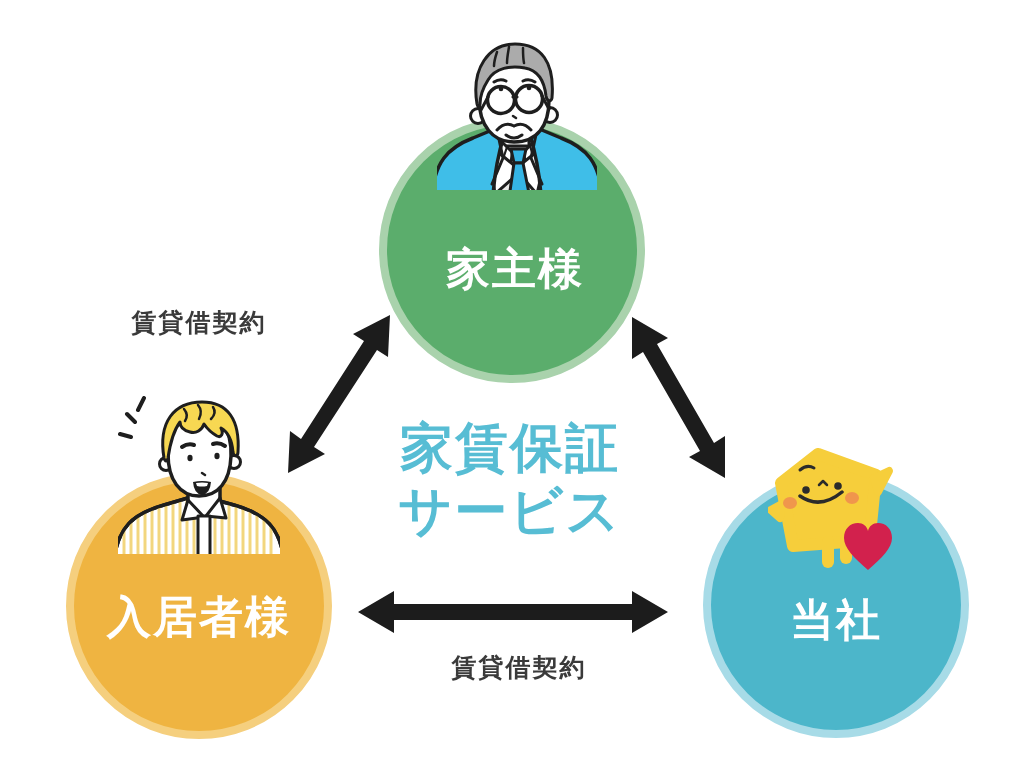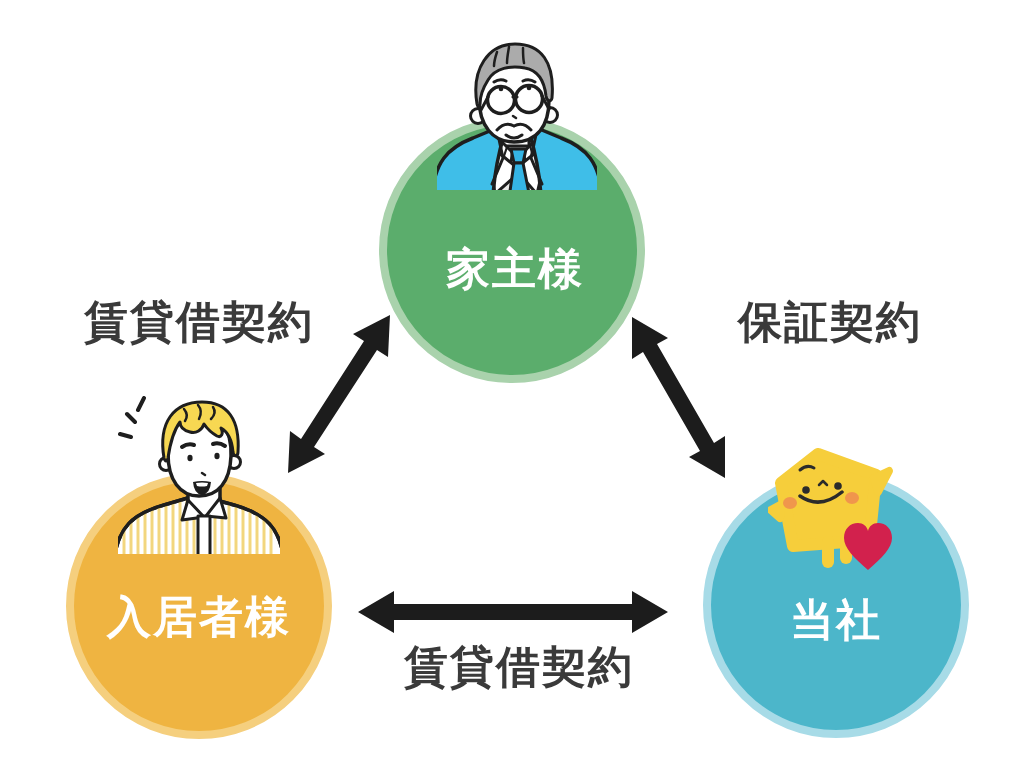--- a/index.html
+++ b/index.html
@@ -12,21 +12,21 @@
   .circle{
     position:absolute;width:266px;height:266px;border-radius:50%;
     border:8px solid transparent;box-sizing:border-box;z-index:1;
   }
   .node-label{
     position:absolute;left:0;width:100%;text-align:center;z-index:4;
     font-size:44px;font-weight:bold;color:#ffffff;letter-spacing:2px;line-height:52px;
   }
   .rel-label{
     position:absolute;z-index:4;text-align:center;
-    font-size:44px;font-weight:600;letter-spacing:2px;line-height:44px;color:#3a3a3a;
+    font-size:25px;font-weight:600;letter-spacing:2px;line-height:44px;color:#3a3a3a;
   }
   .title{
     position:absolute;left:360px;top:416px;width:300px;text-align:center;z-index:2;
     font-size:53px;font-weight:bold;line-height:63px;letter-spacing:2px;
   }
   .character{position:absolute;z-index:3;}
   .arrows{position:absolute;left:0;top:0;z-index:2;pointer-events:none;}
 </style>
 </head>
 <body>
@@ -148,17 +148,20 @@
 
       <path d="M100,122 C86,110 76,100 76,90 C76,81 82,75 90,75 C95,75 99,78 100,83 C101,78 105,75 110,75 C118,75 124,81 124,90 C124,100 114,110 100,122 Z" fill="#D2214D"></path>
     </g>
   </svg>
 
   <div class="node-label" style="top: 243px; color: rgb(255, 255, 255);">家主様</div>
   <div class="node-label" style="left: 703px; top: 594px; width: 266px; color: rgb(255, 255, 255);">当社</div>
   <div class="node-label" style="left: 66px; top: 591px; width: 266px; color: rgb(255, 255, 255);">入居者様</div>
 
   <div class="rel-label" style="left: 74px; top: 300px; width: 250px; color: rgb(58, 58, 58);">賃貸借契約</div>
-  <div class="rel-label" style="left: 705px; top: 300px; width: 250px; color: rgb(58, 58, 58);">保証契約</div>
   <div class="rel-label" style="left: 389px; top: 645px; width: 260px; color: rgb(58, 58, 58);">賃貸借契約</div>
 
+  <div class="title" style="color: rgb(87, 189, 212);">
+    <div>家賃保証</div>
+    <div>サービス</div>
+  </div>
 
 </div>
 
 </body></html>

